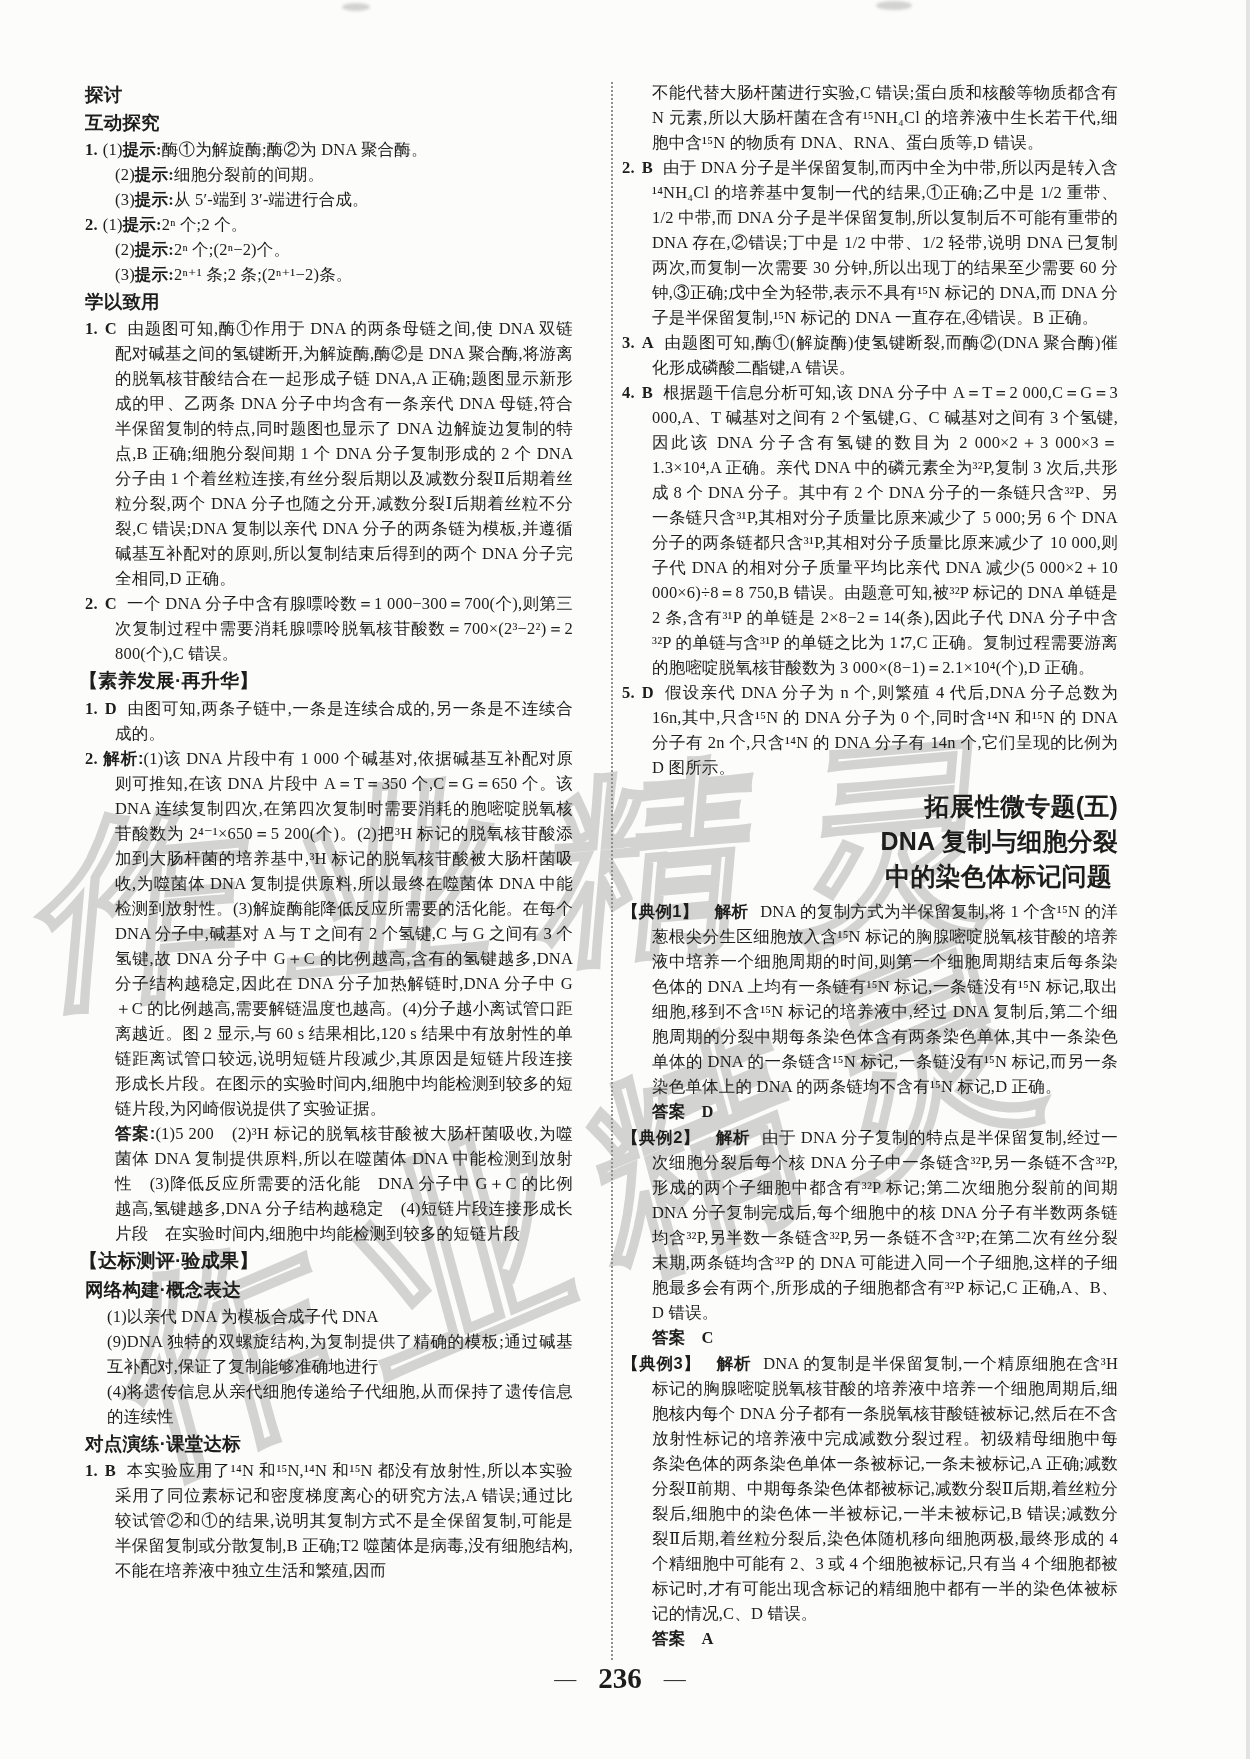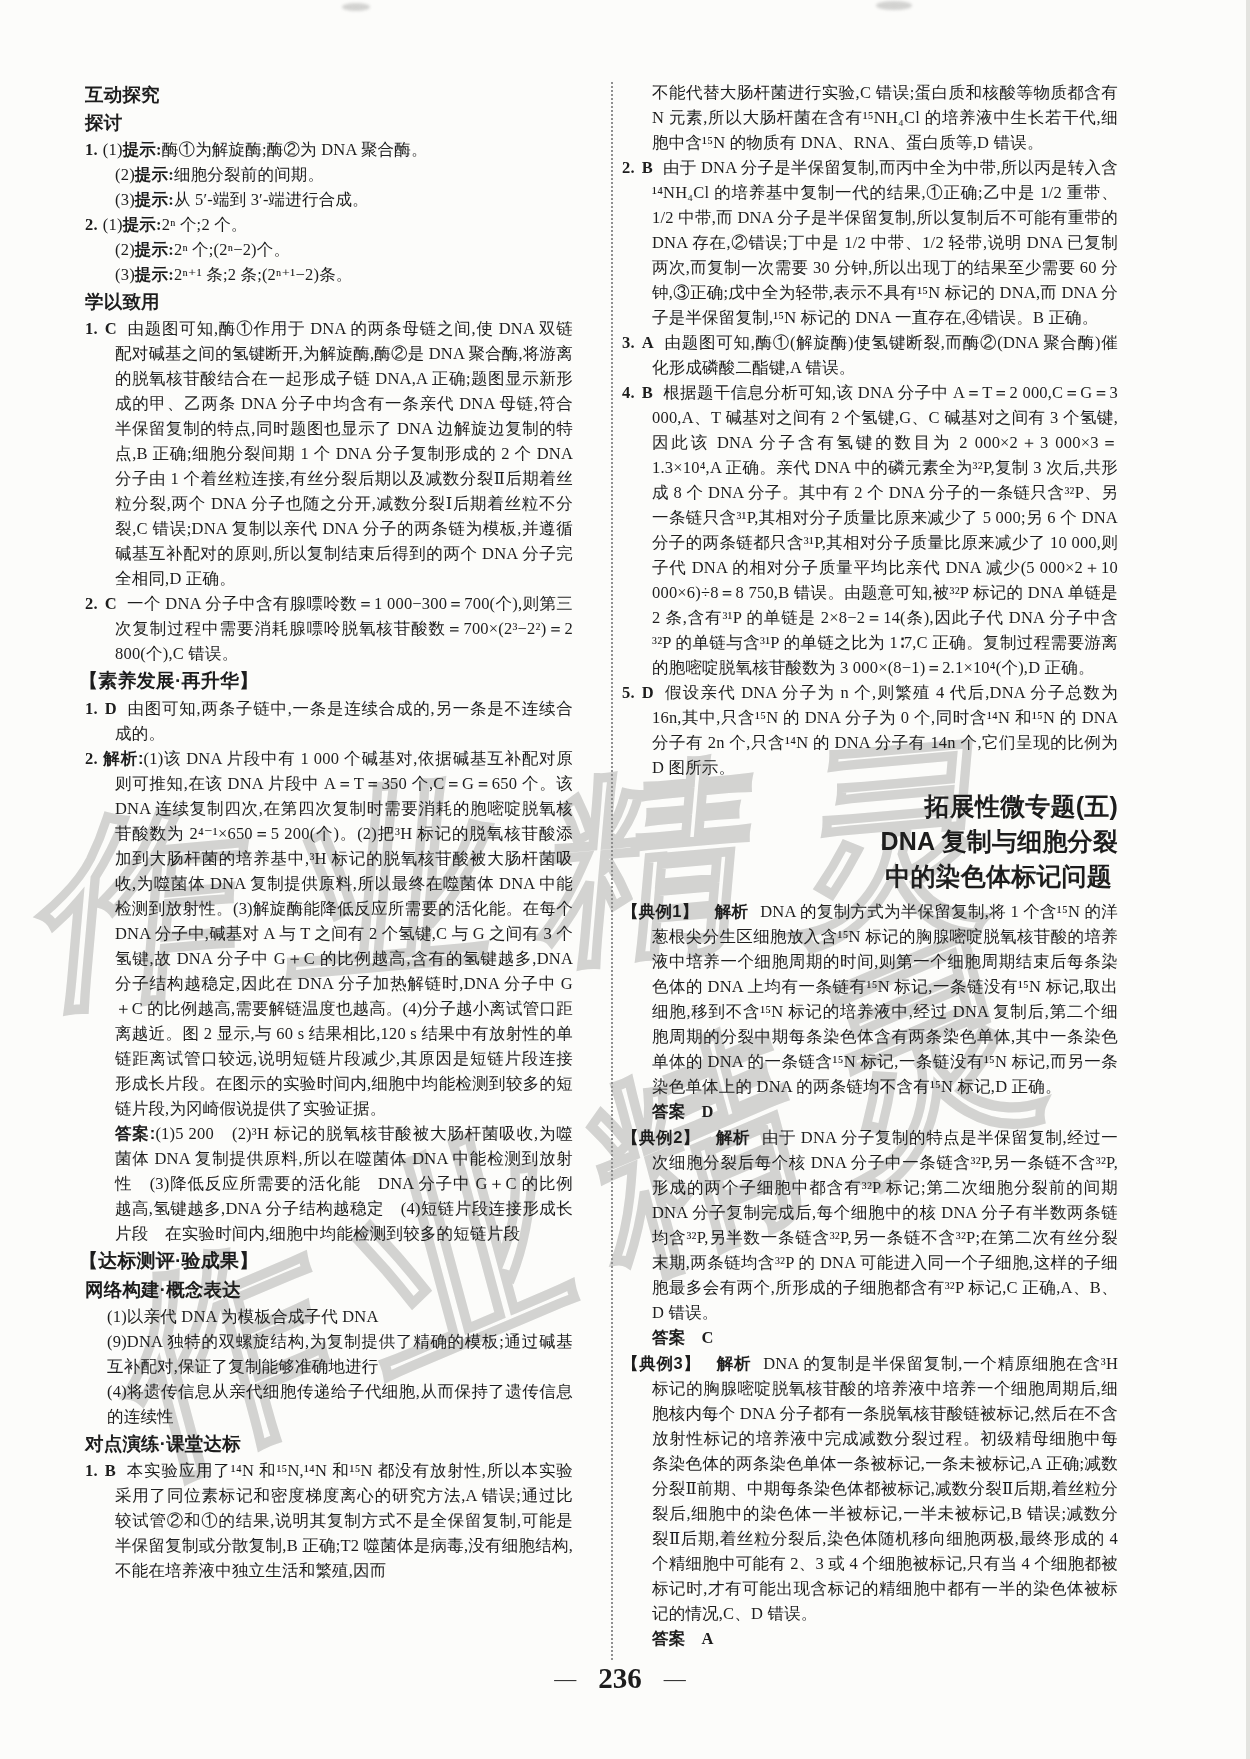--- a/index.html
+++ b/index.html
@@ -60,22 +60,22 @@
   <div class="smudge sm2"></div>
   <div class="edge-right"></div>
 
   <div class="wm wm1">作业精灵</div>
   <div class="wm wm2">作业精灵</div>
 
   <div class="divider"></div>
 
   <div class="col col-left">
 
+    <div class="h-sans">探讨</div>
     <div class="h-sans">互动探究</div>
-    <div class="h-sans">探讨</div>
 
     <div class="hang"><b class="num">1.</b><span>(1)</span><b class="inlineb">提示:</b><span>酶①为解旋酶;酶②为 DNA 聚合酶。</span></div>
     <div class="sub"><span>(2)</span><b class="inlineb">提示:</b><span>细胞分裂前的间期。</span></div>
     <div class="sub"><span>(3)</span><b class="inlineb">提示:</b><span>从 5′-端到 3′-端进行合成。</span></div>
 
     <div class="hang"><b class="num">2.</b><span>(1)</span><b class="inlineb">提示:</b><span>2ⁿ 个;2 个。</span></div>
     <div class="sub"><span>(2)</span><b class="inlineb">提示:</b><span>2ⁿ 个;(2ⁿ−2)个。</span></div>
     <div class="sub"><span>(3)</span><b class="inlineb">提示:</b><span>2ⁿ⁺¹ 条;2 条;(2ⁿ⁺¹−2)条。</span></div>
 
     <div class="h-sans">学以致用</div>

